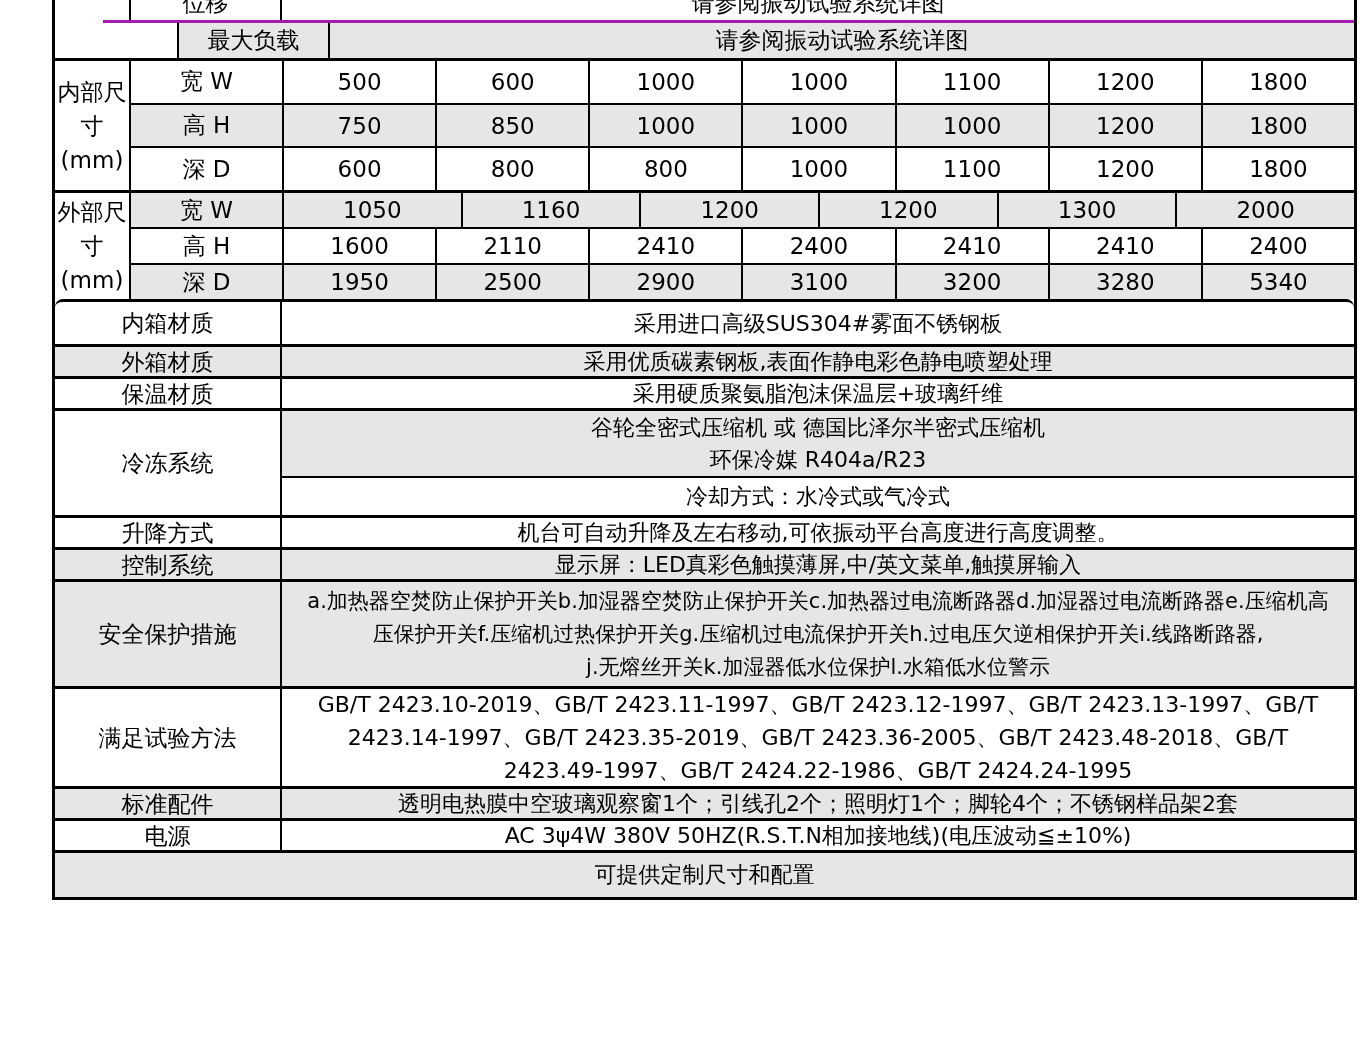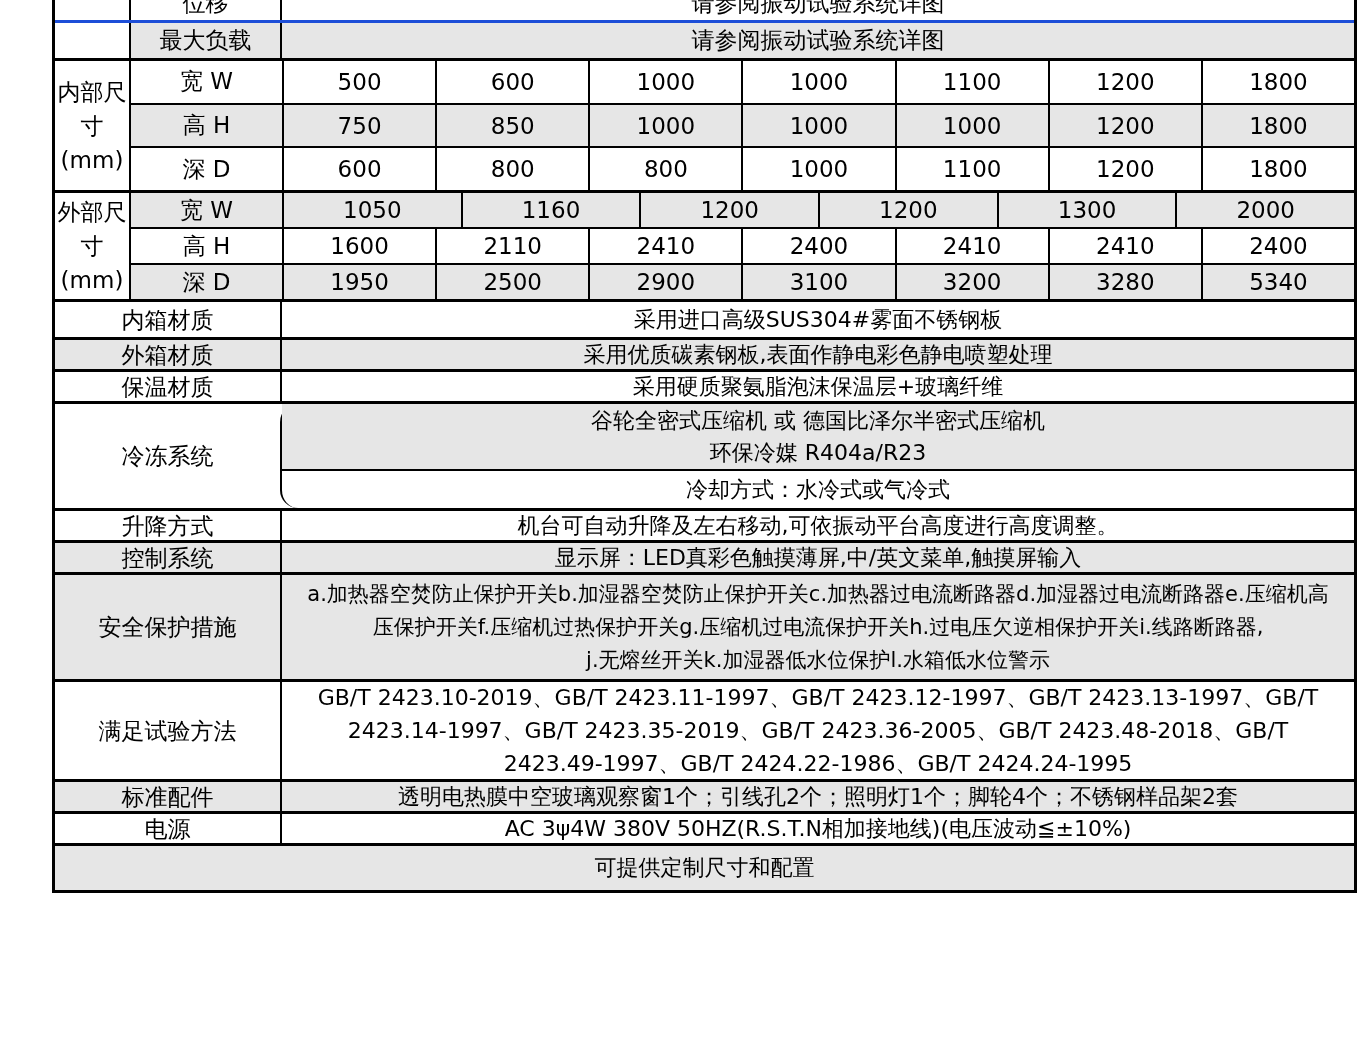--- a/index.html
+++ b/index.html
@@ -8,21 +8,21 @@
     font-family:"DejaVu Sans","Liberation Sans",sans-serif;
     overflow:hidden;position:relative;
   }
   .spec-table{
     position:absolute;left:52px;top:0;width:1305px;
     border:3px solid #000;border-top:none;box-sizing:border-box;
     background:#fff;
   }
   .row{display:flex;box-sizing:border-box;border-top:2px solid #000;}
   .row.first{border-top:none;justify-content:space-between;}
-  .row.thick{border-top:3px solid #1d4ed8;}
+  .row.thick{border-top:3px solid #a21caf;margin-left:48px;}
   .c{
     display:flex;align-items:center;justify-content:center;
     box-sizing:border-box;border-left:2px solid #000;
     text-align:center;font-size:23px;overflow:hidden;
   }
   .c.nl{border-left:none;}
   .gray{background:#e6e6e6;}
   
   .cut{height:20px;}
   .cut .c{align-items:flex-start;}
@@ -47,22 +47,22 @@
   .srow{display:flex;box-sizing:border-box;border-top:3px solid #000;}
   .slabel{
     width:225px;flex:0 0 225px;display:flex;align-items:center;justify-content:center;
     text-align:center;font-size:23px;box-sizing:border-box;white-space:pre-line;line-height:32px;
   }
   .sval{
     flex:1;border-left:2px solid #000;display:flex;align-items:center;justify-content:center;
     text-align:center;font-size:22px;box-sizing:border-box;white-space:pre-line;
     line-height:33px;padding:2px 18px;
   }
-  .h45{height:38px;} .h44{height:32px;} .h107{height:107px;} .h100{height:100px;}
-  .refr-right{flex:1;border-left:2px solid #000;display:flex;flex-direction:column;border-radius:18px;}
+  .h45{height:45px;border-radius:8px;} .h44{height:32px;} .h107{height:107px;} .h100{height:100px;}
+  .refr-right{flex:1;border-left:2px solid #000;display:flex;flex-direction:column;}
   .refr-top{flex:0 0 65px;display:flex;align-items:center;justify-content:center;
     white-space:pre-line;text-align:center;font-size:22px;line-height:32px;}
   .refr-bot{flex:1;border-top:2px solid #000;display:flex;align-items:center;justify-content:center;
     font-size:22px;}
   .footer-row{height:44px;border-top:3px solid #000;display:flex;align-items:center;justify-content:center;
     font-size:22px;}
 </style>
 </head>
 <body>
 

